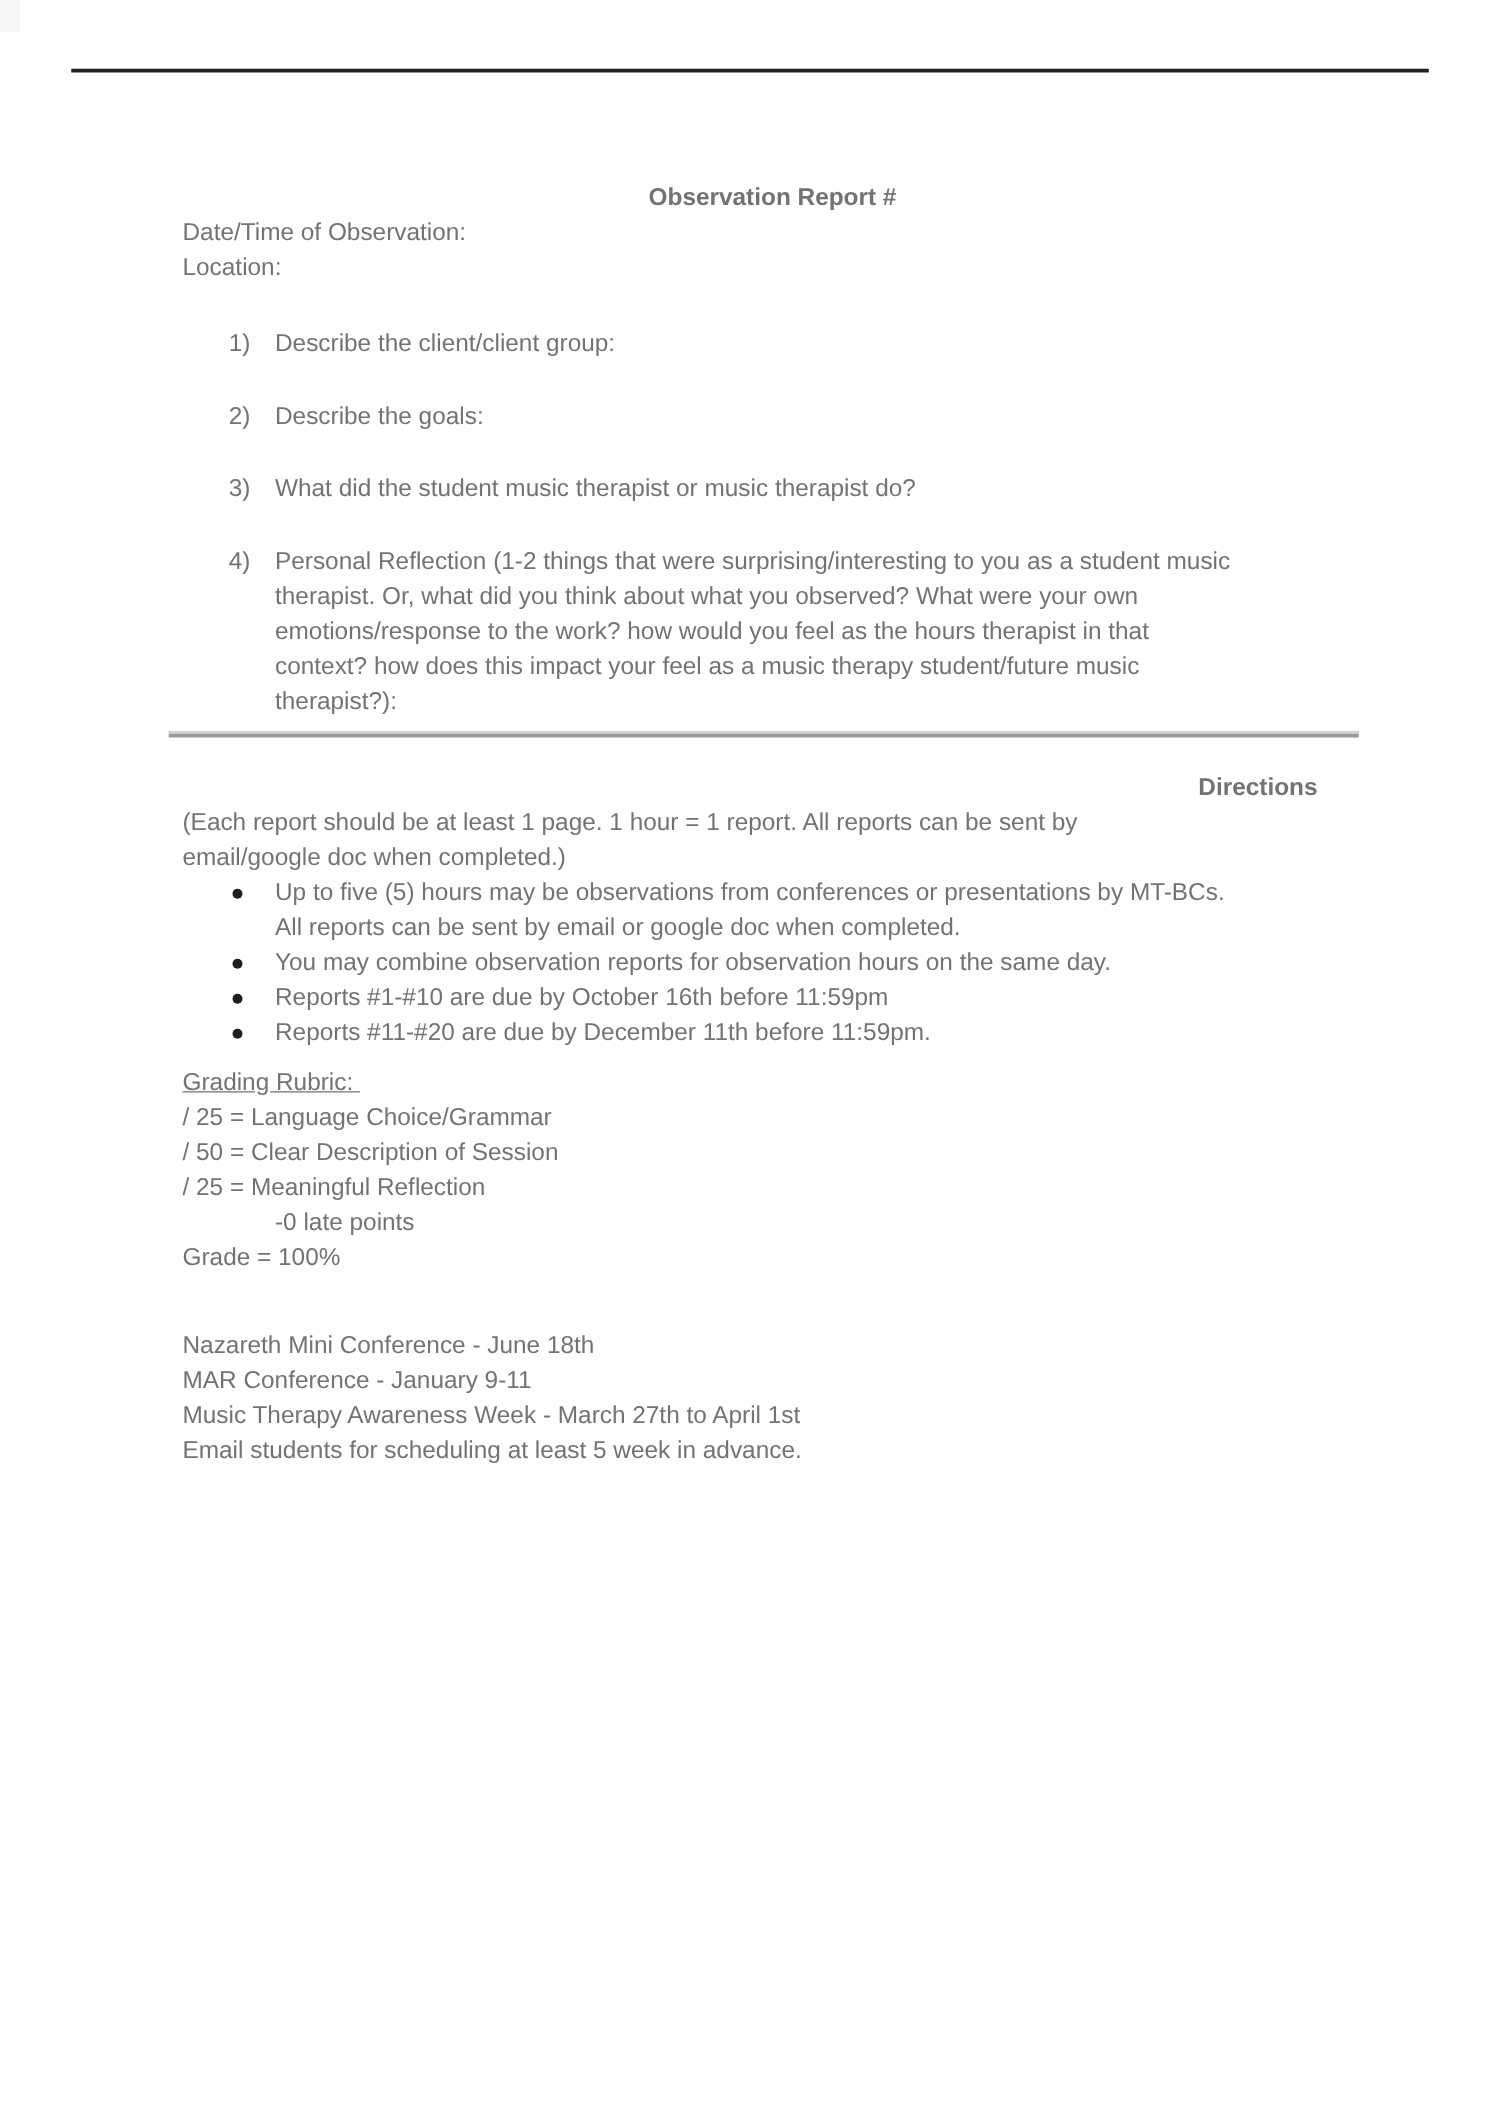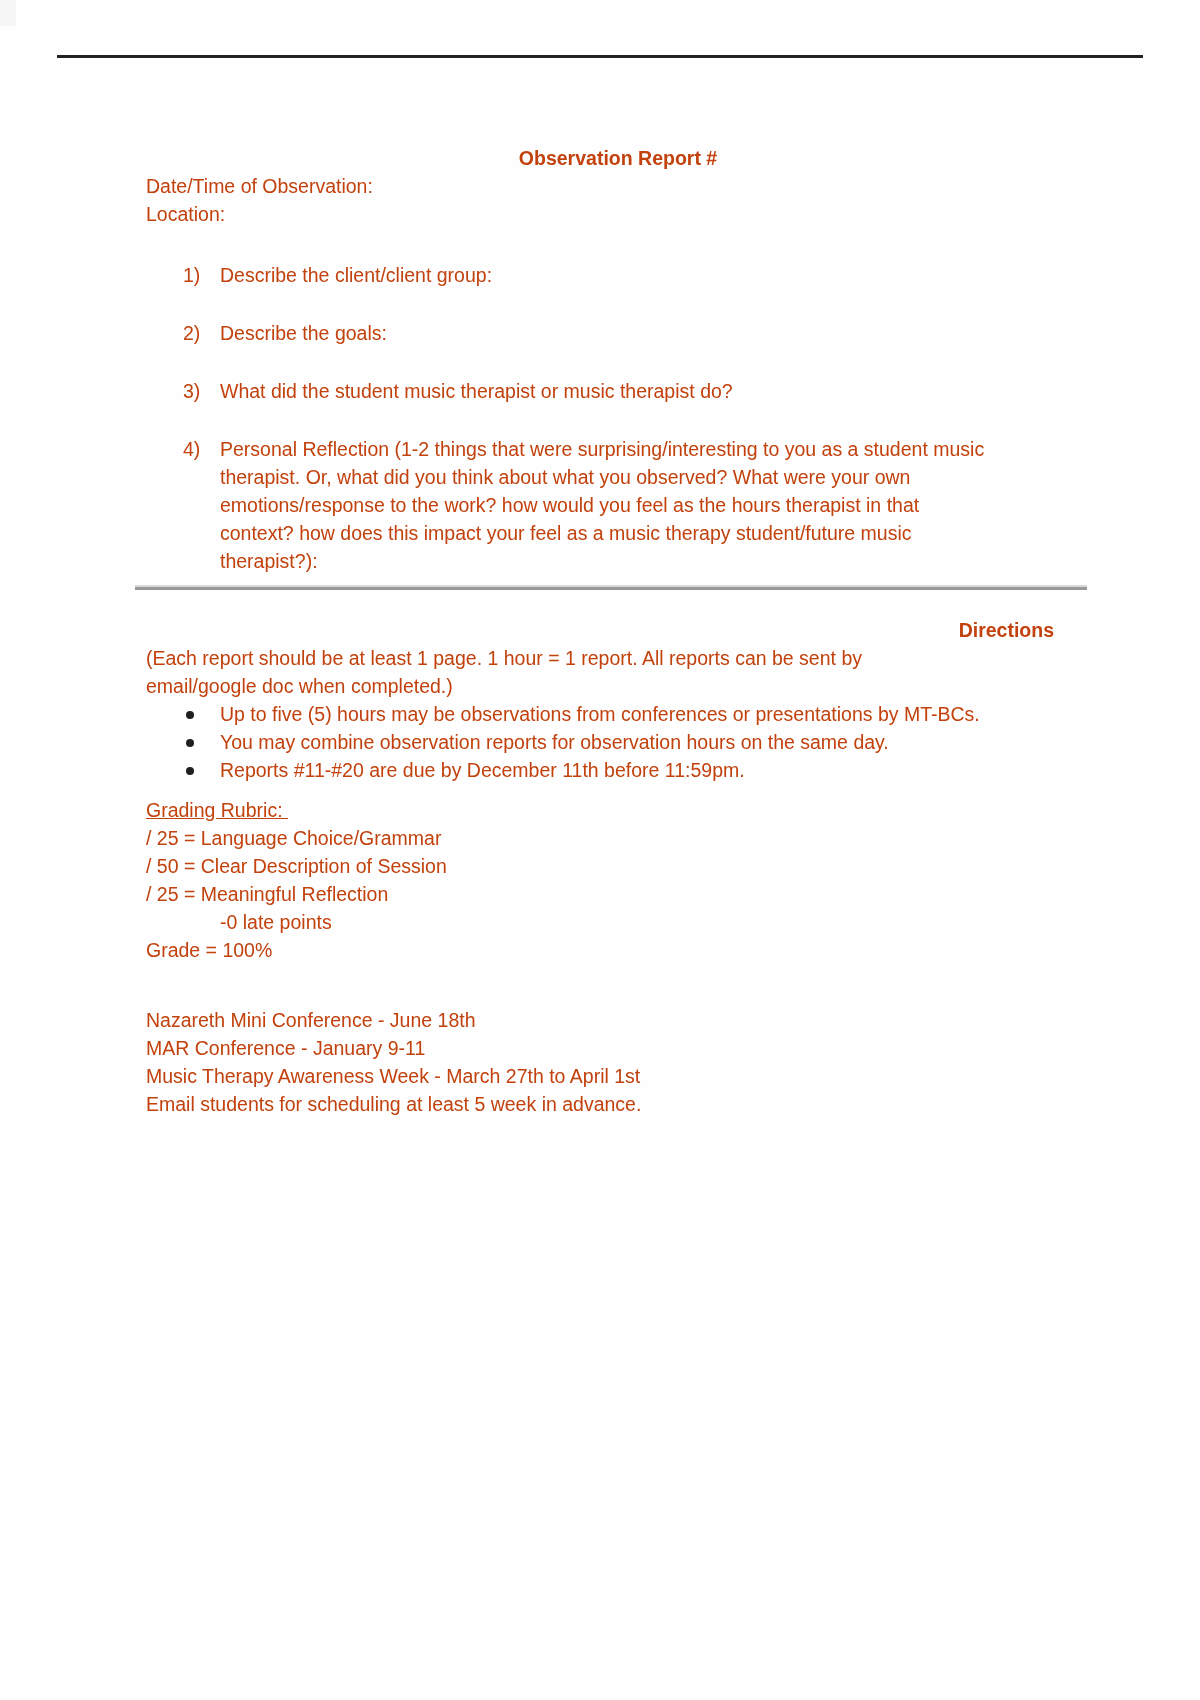--- a/index.html
+++ b/index.html
@@ -6,21 +6,21 @@
     margin: 0;
     padding: 0;
     background: #ffffff;
   }
   .page {
     position: relative;
     width: 1200px;
     height: 1336px;
     background: #fefefe;
     font-family: "Liberation Sans", "DejaVu Sans", sans-serif;
-    color: #c2410c;
+    color: #737373;
     overflow: hidden;
   }
   .corner-artifact {
     position: absolute;
     left: 0; top: 0;
     width: 16px; height: 26px;
     background: #f6f6f6;
   }
   .page-rule {
     position: absolute;
@@ -126,24 +126,29 @@
     <div class="divider"></div>
 
     <div class="section-heading line">Directions</div>
     <div class="line">(Each report should be at least 1 page. 1 hour = 1 report. All reports can be sent by</div>
     <div class="line">email/google doc when completed.)</div>
 
     <div>
       <div class="bullet-item">
         <span class="bullet-dot"></span>
         <div class="line">Up to five (5) hours may be observations from conferences or presentations by MT-BCs.</div>
+        <div class="line">All reports can be sent by email or google doc when completed.</div>
       </div>
       <div class="bullet-item">
         <span class="bullet-dot"></span>
         <div class="line">You may combine observation reports for observation hours on the same day.</div>
+      </div>
+      <div class="bullet-item">
+        <span class="bullet-dot"></span>
+        <div class="line">Reports #1-#10 are due by October 16th before 11:59pm</div>
       </div>
       <div class="bullet-item">
         <span class="bullet-dot"></span>
         <div class="line">Reports #11-#20 are due by December 11th before 11:59pm.</div>
       </div>
     </div>
 
     <div class="rubric">
       <div class="line"><span class="rubric-heading">Grading Rubric:&nbsp;</span></div>
       <div class="line">/ 25 = Language Choice/Grammar</div>

